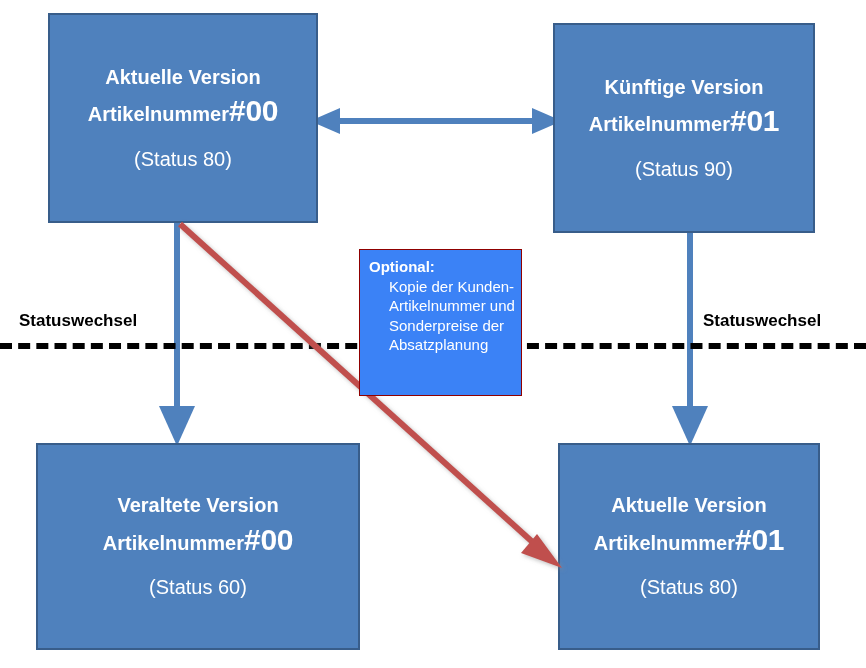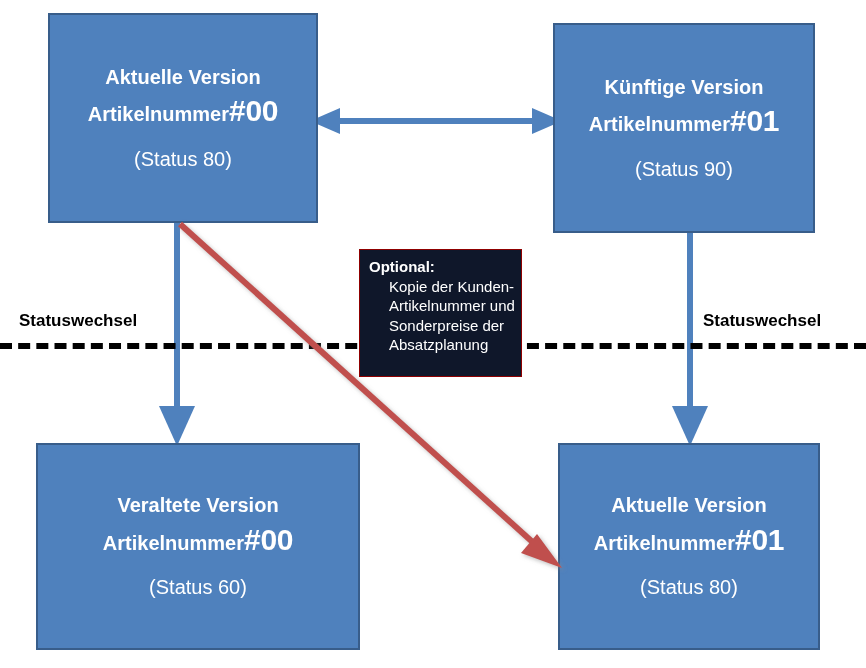--- a/index.html
+++ b/index.html
@@ -64,23 +64,23 @@
   #box-tr { left: 553px; top: 23px;  width: 262px; height: 210px; }
   #box-bl { left: 36px;  top: 443px; width: 324px; height: 207px; }
   #box-br { left: 558px; top: 443px; width: 262px; height: 207px; }
 
   
   #note-optional {
     position: absolute;
     left: 359px;
     top: 249px;
     width: 163px;
-    height: 128px;
+    height: 147px;
     box-sizing: border-box;
-    background: #0f172a;
+    background: #3b82f6;
     border: 1px solid #8f0000;
     color: #ffffff;
     padding: 7px 0 0 9px;
     z-index: 20;
     text-align: left;
     line-height: 1.28;
   }
   #note-optional .note-title {
     font-size: 15px;
     font-weight: bold;

